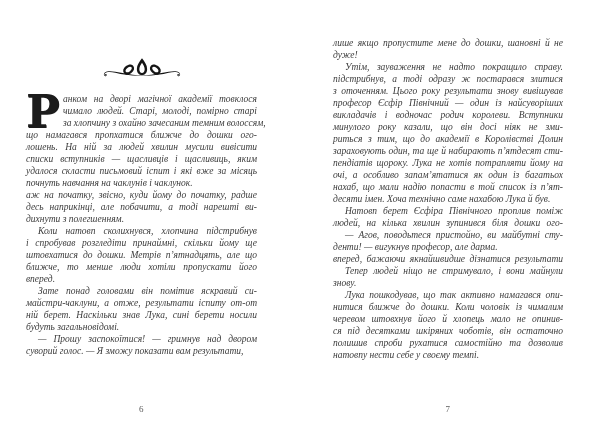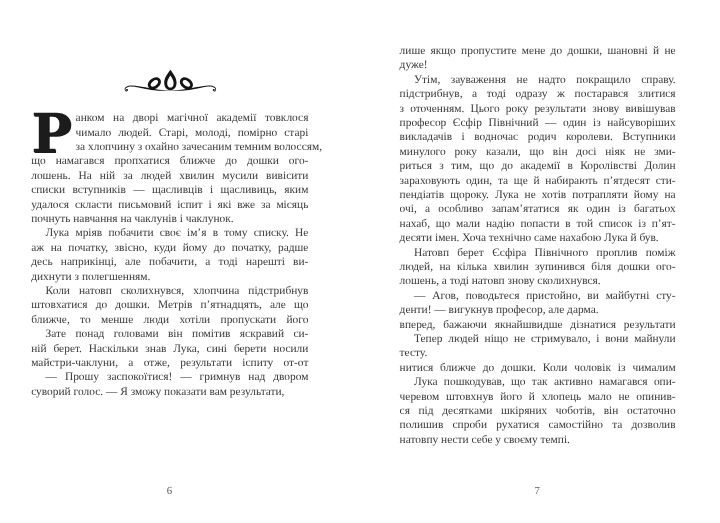--- a/index.html
+++ b/index.html
@@ -37,20 +37,21 @@
 
   .para {
     font-size: 9.5px;
     line-height: 12px;
     margin: 0;
   }
   .line {
     text-align: justify;
     text-align-last: justify;
     white-space: nowrap;
+    font-style: italic;
   }
   .line.last  { text-align-last: left; }
   .line.first { text-indent: 12px; }
 
   .dropcap {
     float: left;
     width: 37px;
     height: 35px;
     position: relative;
     font-family: "DejaVu Serif", "Liberation Serif", serif;
@@ -110,34 +111,36 @@
             <div class="line">анком на дворі магічної академії товклося</div>
             <div class="line">чимало людей. Старі, молоді, помірно старі</div>
             <div class="line">за хлопчину з охайно зачесаним темним волоссям,</div>
             <div class="line">що намагався пропхатися ближче до дошки ого-</div>
             <div class="line">лошень. На ній за людей хвилин мусили вивісити</div>
             <div class="line">списки вступників — щасливців і щасливиць, яким</div>
             <div class="line">удалося скласти письмовий іспит і які вже за місяць</div>
             <div class="line last">почнуть навчання на чаклунів і чаклунок.</div>
           </div>
           <div class="para">
-            <div class="line first">Лука мріяв побачити своє ім’я в тому списку. Не</div>
             <div class="line">аж на початку, звісно, куди йому до початку, радше</div>
             <div class="line">десь наприкінці, але побачити, а тоді нарешті ви-</div>
             <div class="line last">дихнути з полегшенням.</div>
           </div>
           <div class="para">
             <div class="line first">Коли натовп сколихнувся, хлопчина підстрибнув</div>
+            <div class="line">і спробував розгледіти принаймні, скільки йому ще</div>
             <div class="line">штовхатися до дошки. Метрів п’ятнадцять, але що</div>
             <div class="line">ближче, то менше люди хотіли пропускати його</div>
+            <div class="line last">вперед.</div>
           </div>
           <div class="para">
             <div class="line first">Зате понад головами він помітив яскравий си-</div>
+            <div class="line">майстри-чаклуни, а отже, результати іспиту от-от</div>
             <div class="line">ній берет. Наскільки знав Лука, сині берети носили</div>
-            <div class="line">майстри-чаклуни, а отже, результати іспиту от-от</div>
+            <div class="line last">будуть загальновідомі.</div>
           </div>
           <div class="para">
             <div class="line first">— Прошу заспокоїтися! — гримнув над двором</div>
             <div class="line last">суворий голос. — Я зможу показати вам результати,</div>
           </div>
         </div>
     </div>
     <div class="pagenum">6</div>
   </div>
 
@@ -158,34 +161,33 @@
             <div class="line">риться з тим, що до академії в Королівстві Долин</div>
             <div class="line">зараховують один, та ще й набирають п’ятдесят сти-</div>
             <div class="line">пендіатів щороку. Лука не хотів потрапляти йому на</div>
             <div class="line">очі, а особливо запам’ятатися як один із багатьох</div>
             <div class="line">нахаб, що мали надію попасти в той список із п’ят-</div>
             <div class="line last">десяти імен. Хоча технічно саме нахабою Лука й був.</div>
           </div>
           <div class="para">
             <div class="line first">Натовп берет Єсфіра Північного проплив поміж</div>
             <div class="line">людей, на кілька хвилин зупинився біля дошки ого-</div>
-            <div class="line last">лошень, а тоді натовп знову сколихнувся.</div>
           </div>
           <div class="para">
             <div class="line first">— Агов, поводьтеся пристойно, ви майбутні сту-</div>
             <div class="line last">денти! — вигукнув професор, але дарма.</div>
           </div>
           <div class="para">
             <div class="line">вперед, бажаючи якнайшвидше дізнатися результати</div>
             <div class="line first">Тепер людей ніщо не стримувало, і вони майнули</div>
-            <div class="line last">тесту.</div>
+            <div class="line last">знову.</div>
           </div>
           <div class="para">
+            <div class="line first">Лука пошкодував, що так активно намагався опи-</div>
             <div class="line">нитися ближче до дошки. Коли чоловік із чималим</div>
-            <div class="line first">Лука пошкодував, що так активно намагався опи-</div>
             <div class="line">черевом штовхнув його й хлопець мало не опинив-</div>
             <div class="line">ся під десятками шкіряних чоботів, він остаточно</div>
             <div class="line">полишив спроби рухатися самостійно та дозволив</div>
             <div class="line last">натовпу нести себе у своєму темпі.</div>
           </div>
         </div>
     </div>
     <div class="pagenum">7</div>
   </div>
 

